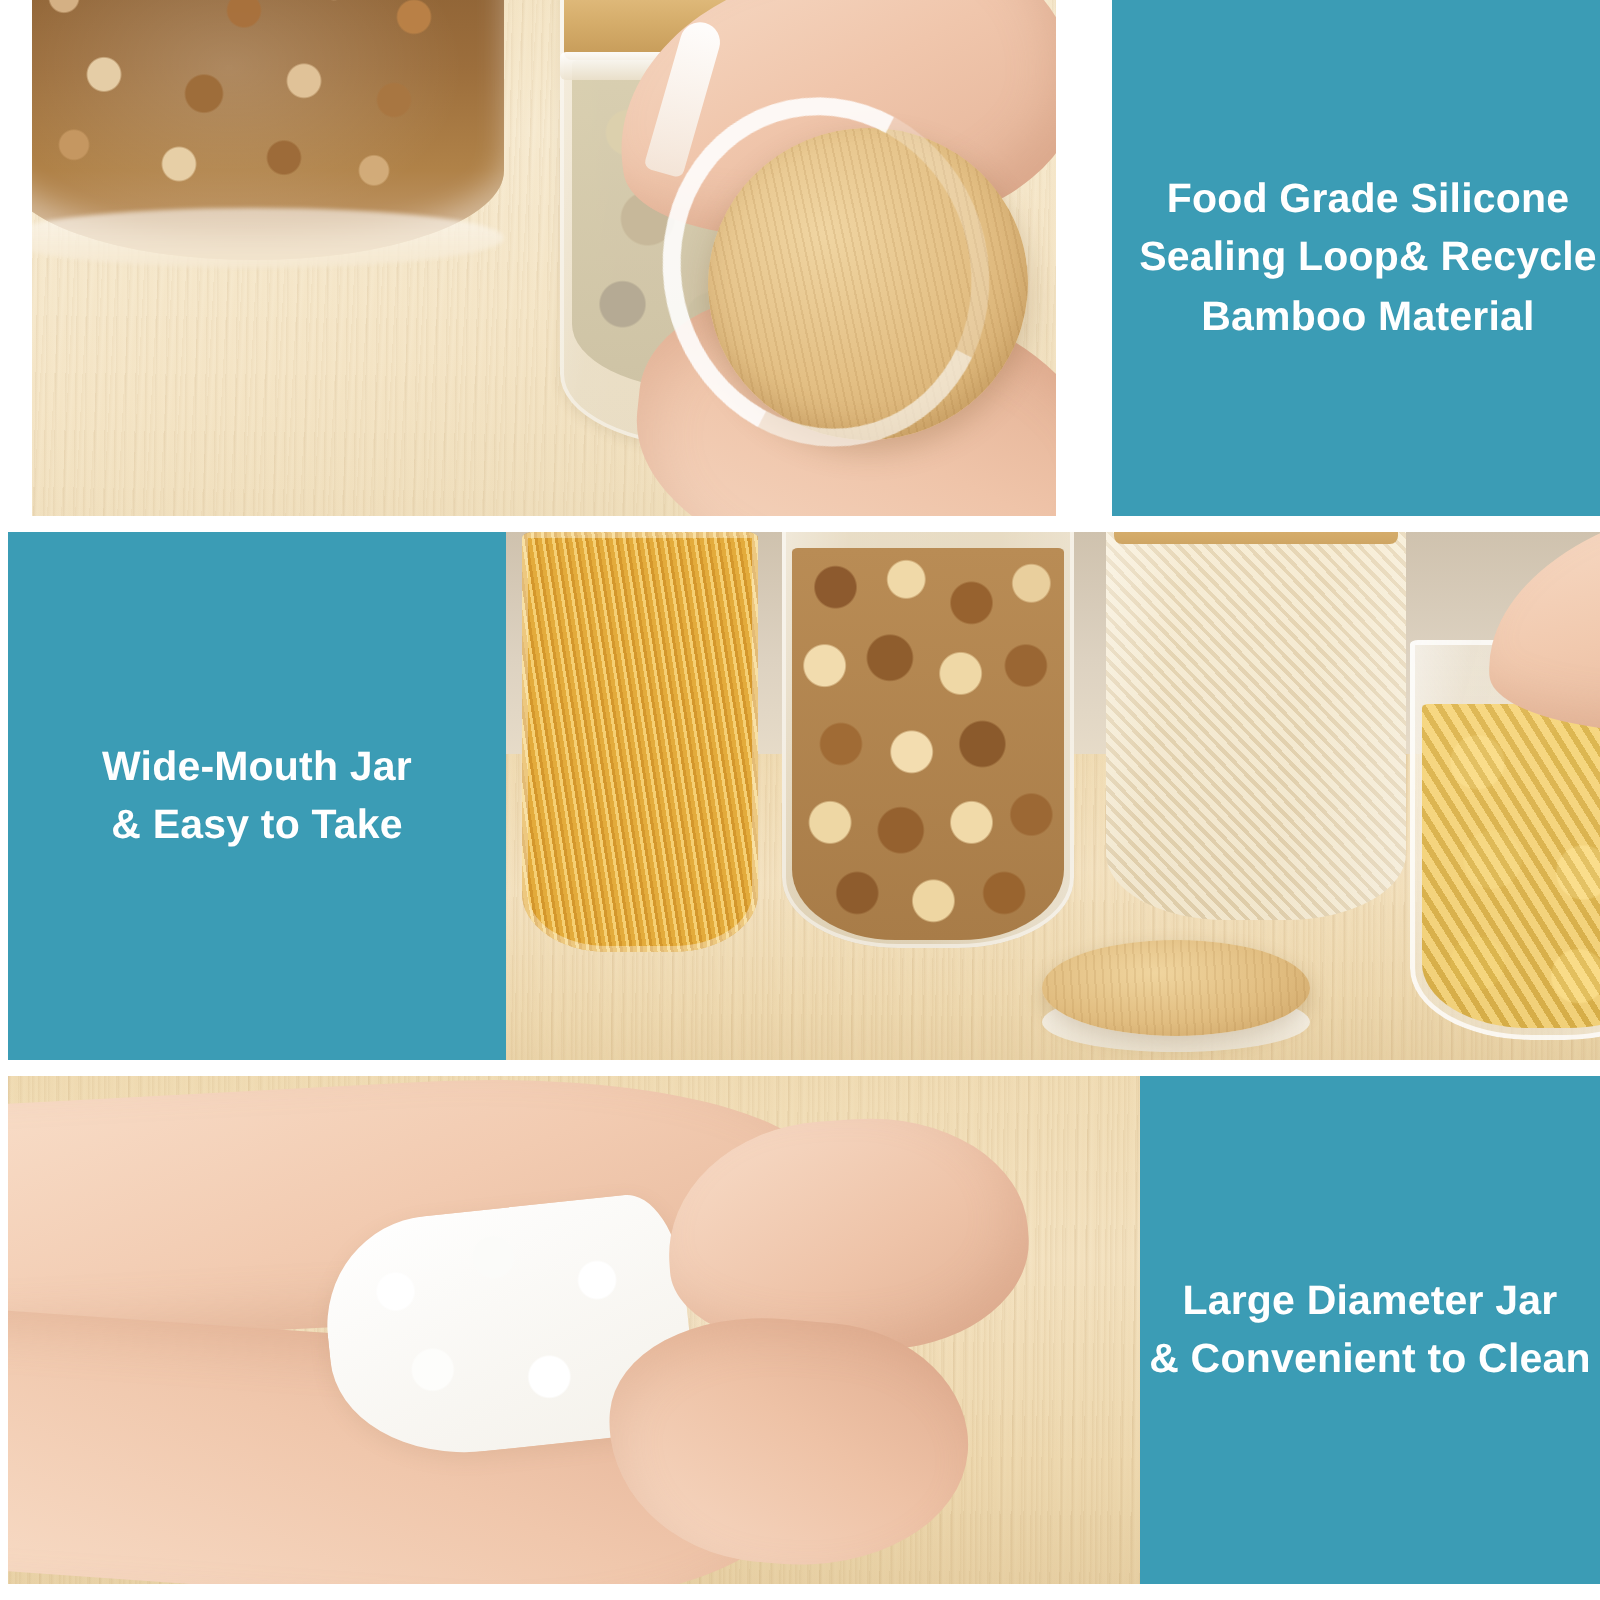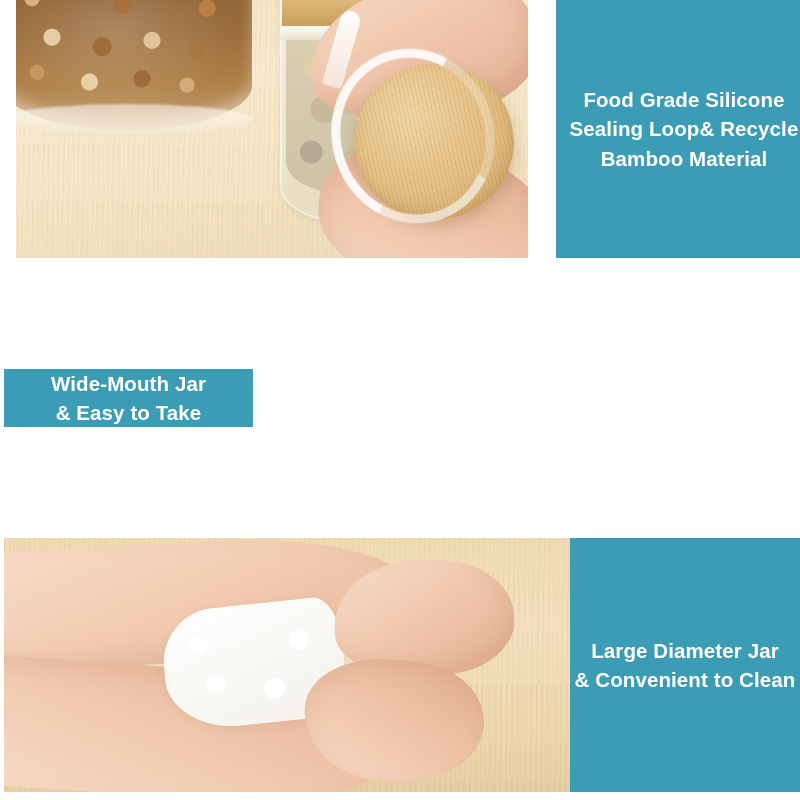--- a/index.html
+++ b/index.html
@@ -21,21 +21,21 @@
   }
 
   
   .panel {
     position: absolute;
     overflow: hidden;
     display: flex;
   }
 
   .panel-1 { left: 16px;  top: 0px;   width: 796px; height: 258px; gap: 28px; }
-  .panel-2 { left: 4px;  top: 266px; width: 796px; height: 264px; align-items: center; }
+  .panel-2 { left: 4px;  top: 266px; width: 796px; height: 264px; }
   .panel-3 { left: 4px;  top: 538px; width: 796px; height: 254px; }
 
   
   .caption {
     position: relative;
     flex: 0 0 auto;
     display: flex;
     align-items: center;
     justify-content: center;
     color: #ffffff;

